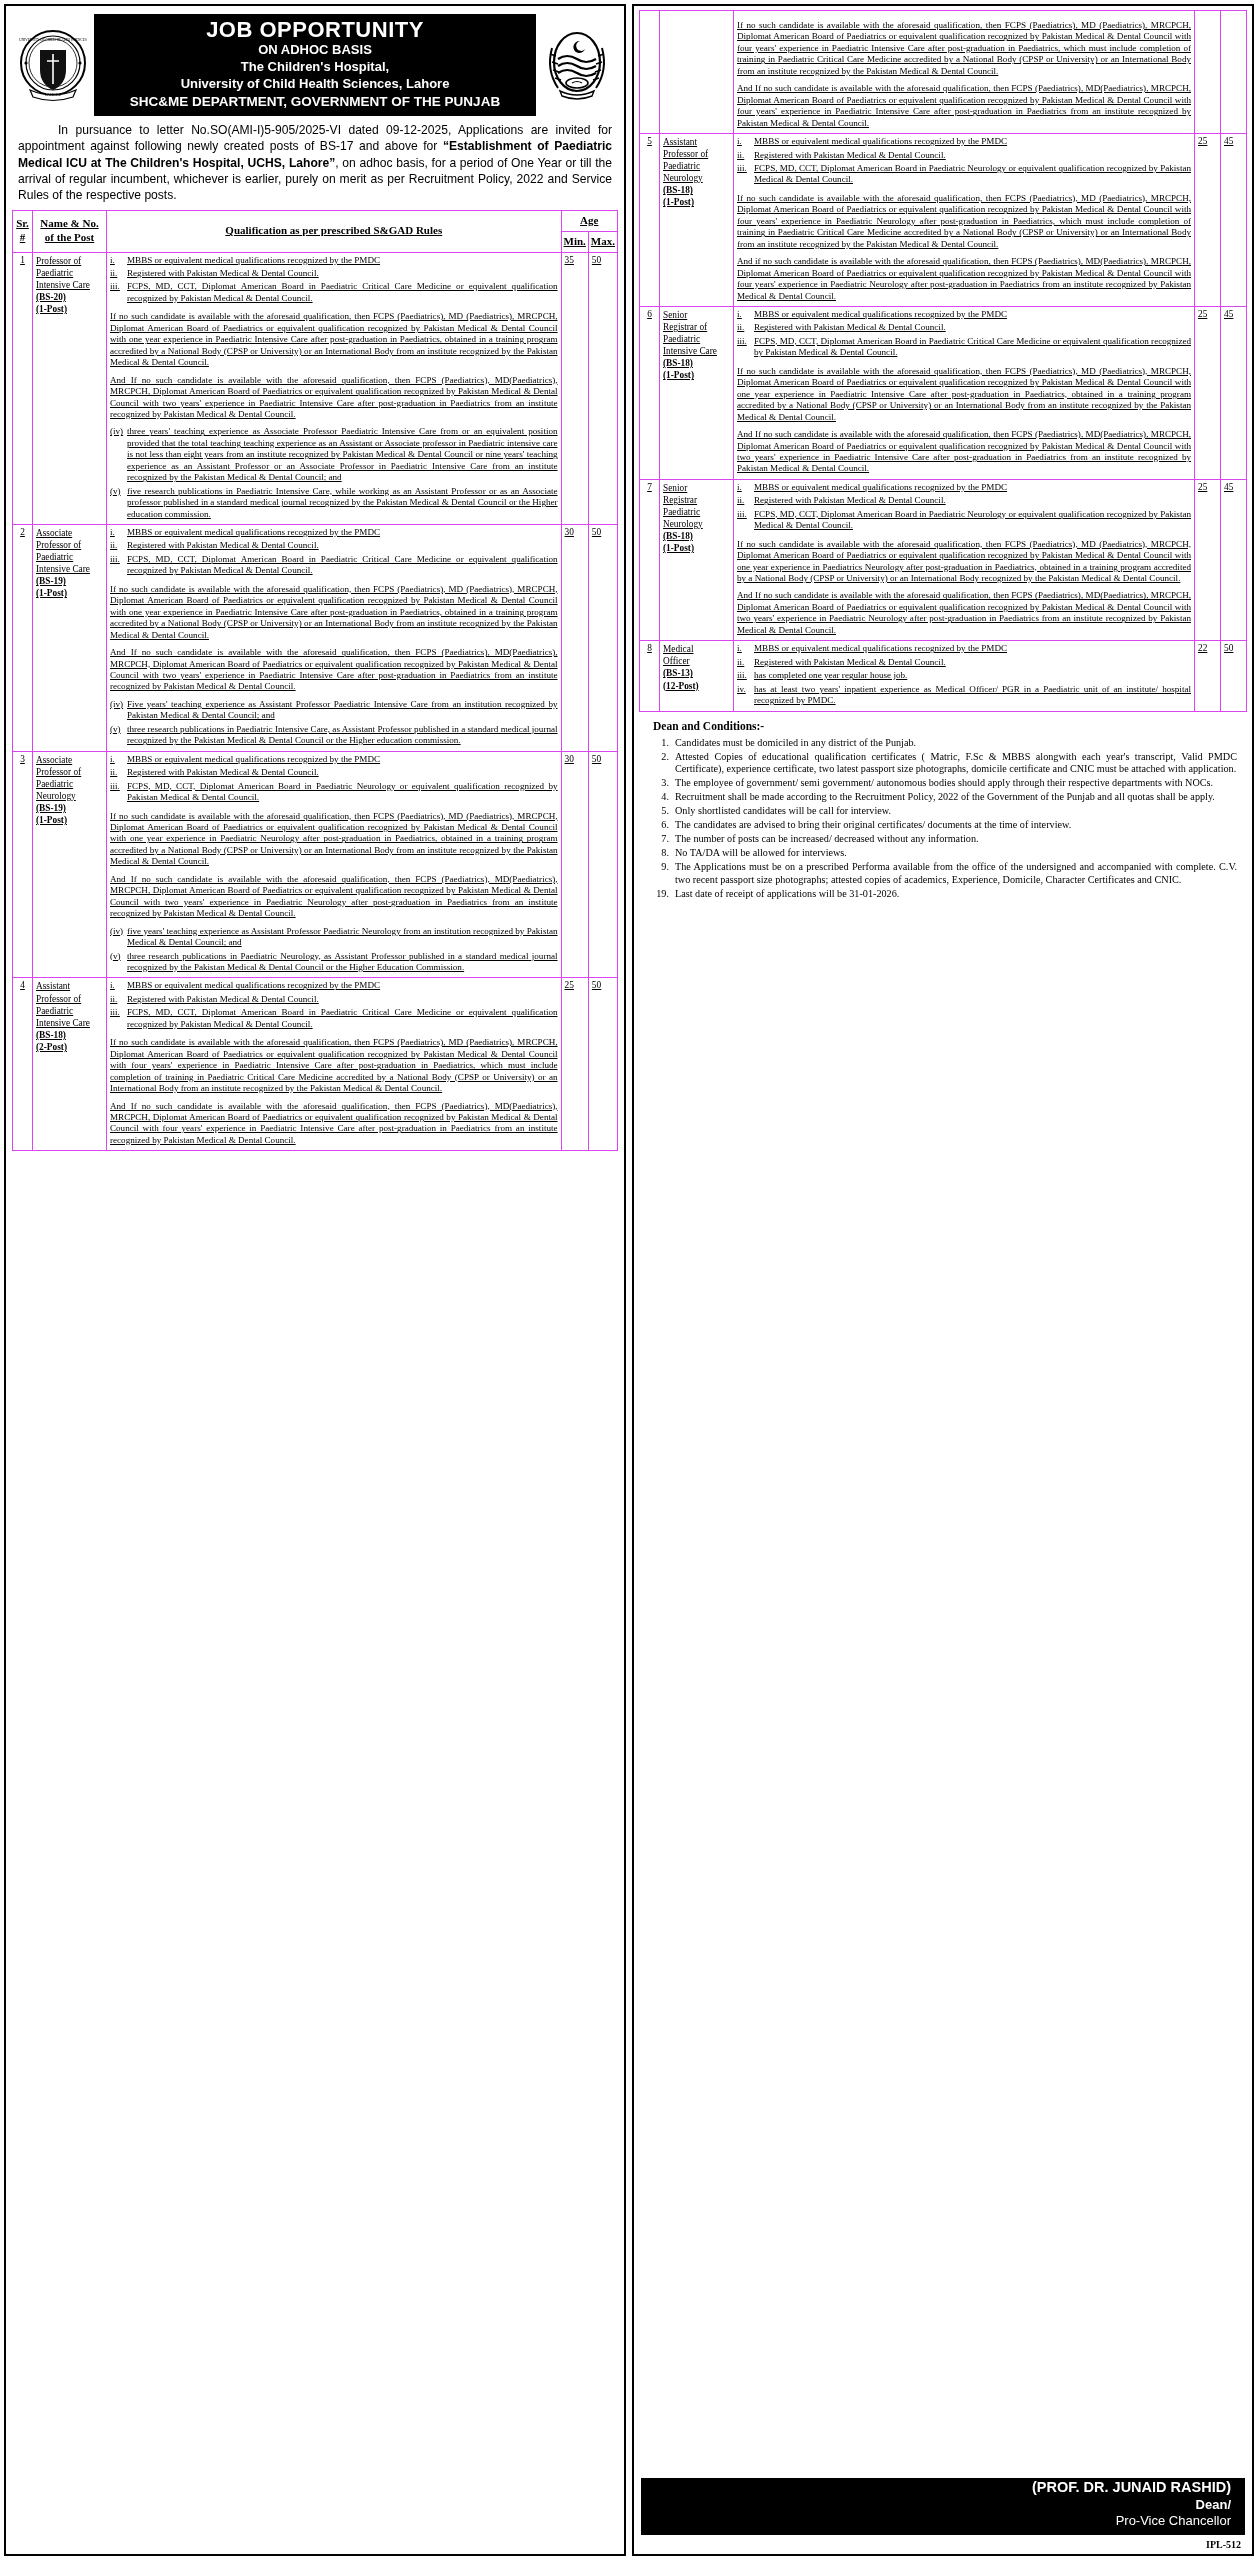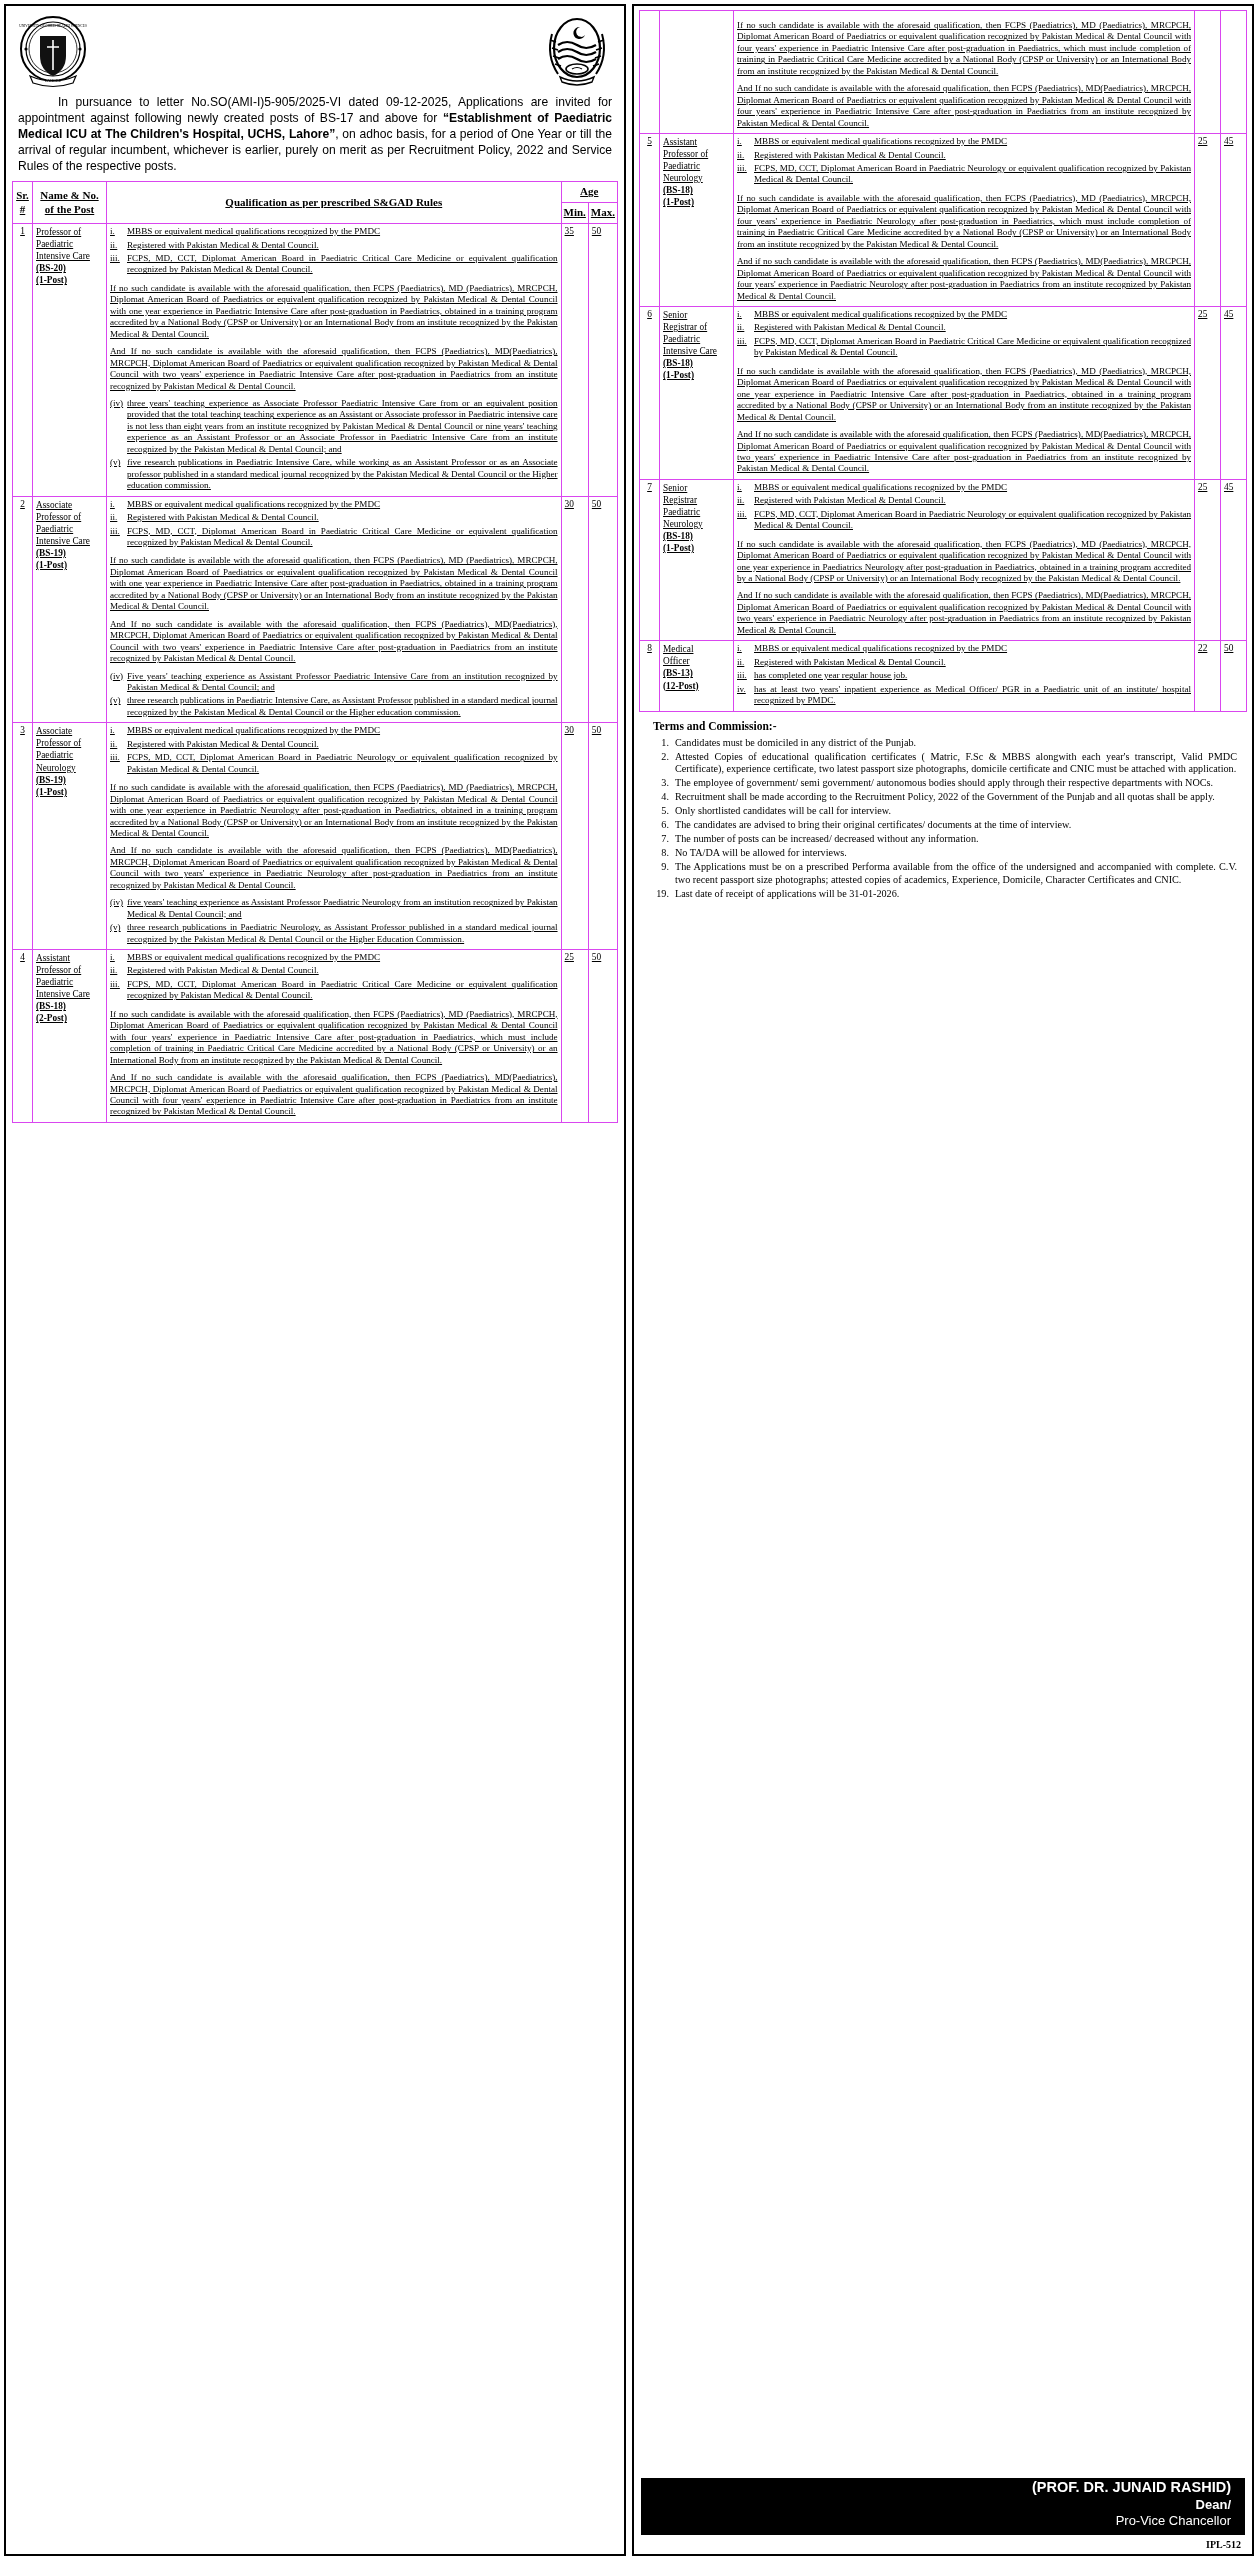--- a/index.html
+++ b/index.html
@@ -164,20 +164,27 @@
           <path d="M24 22 h26 v20 q0 14 -13 20 q-13 -6 -13 -20 z" fill="#111"></path>
           <path d="M37 26 v30 M31 33 h12" stroke="#fff" stroke-width="1.6" fill="none"></path>
           <circle cx="10" cy="35" r="1.6" fill="#000"></circle>
           <circle cx="64" cy="35" r="1.6" fill="#000"></circle>
           <text x="37" y="13" font-size="3.4" text-anchor="middle" font-family="Liberation Serif, serif">UNIVERSITY OF CHILD HEALTH SCIENCES</text>
           <path d="M14 62 q23 10 46 0 l-3 7 q-20 7 -40 0 z" fill="#fff" stroke="#000" stroke-width="1.2"></path>
           <text x="37" y="68" font-size="4" text-anchor="middle" font-family="Liberation Serif, serif">LAHORE</text>
         </svg>
       </div>
 
+      <div class="title-box">
+        <div class="t1">JOB OPPORTUNITY</div>
+        <div class="t2">ON ADHOC BASIS</div>
+        <div class="t3">The Children's Hospital,</div>
+        <div class="t4">University of Child Health Sciences, Lahore</div>
+        <div class="t5">SHC&amp;ME DEPARTMENT, GOVERNMENT OF THE PUNJAB</div>
+      </div>
 
       <div class="logo">
         <svg viewBox="0 0 74 74" width="74" height="74">
           <ellipse cx="37" cy="34" rx="23" ry="29" fill="#fff" stroke="#000" stroke-width="2.2"></ellipse>
           <path d="M40 13 a6 6 0 1 0 5 8 a5 5 0 1 1 -5 -8 z" fill="#000"></path>
           <path d="M18 31 q9 -6 19 0 q9 6 19 0" stroke="#000" stroke-width="2.2" fill="none"></path>
           <path d="M18 38 q9 -6 19 0 q9 6 19 0" stroke="#000" stroke-width="2.2" fill="none"></path>
           <path d="M18 45 q9 -6 19 0 q9 6 19 0" stroke="#000" stroke-width="2.2" fill="none"></path>
           <ellipse cx="37" cy="55" rx="11" ry="5" fill="none" stroke="#000" stroke-width="1.6"></ellipse>
           <path d="M32 55 q5 -3 10 0" stroke="#000" stroke-width="1.2" fill="none"></path>
@@ -450,21 +457,21 @@
                 </li>
               </ol>
             </td>
             <td class="c-age">22</td>
             <td class="c-age">50</td>
           </tr>
         </tbody>
     </table>
 
     <div class="terms-wrap">
-      <div class="terms-title">Terms and Commission:-</div>
+      <div class="terms-title">Dean and Conditions:-</div>
       <ol class="terms">
           <li>
             <span class="n">1.</span>
             <span class="x">Candidates must be domiciled in any district of the Punjab.</span>
           </li>
           <li>
             <span class="n">2.</span>
             <span class="x">Attested Copies of educational qualification certificates ( Matric, F.Sc &amp; MBBS alongwith each year's transcript, Valid PMDC Certificate), experience certificate, two latest passport size photographs, domicile certificate and CNIC must be attached with application.</span>
           </li>
           <li>

